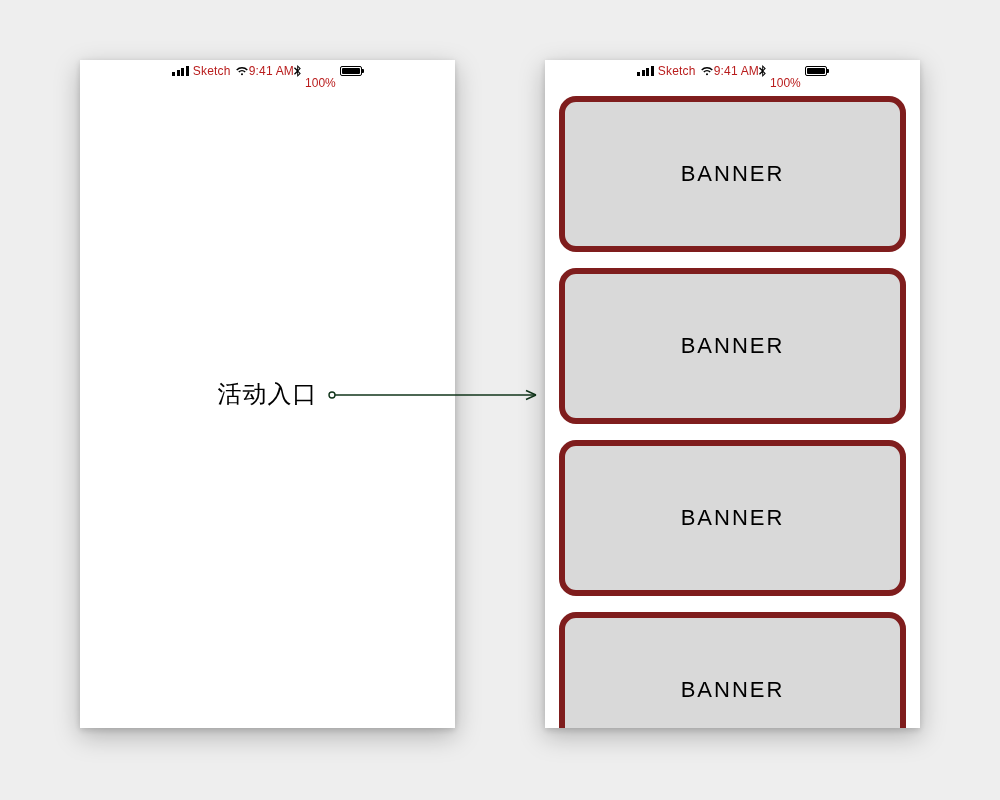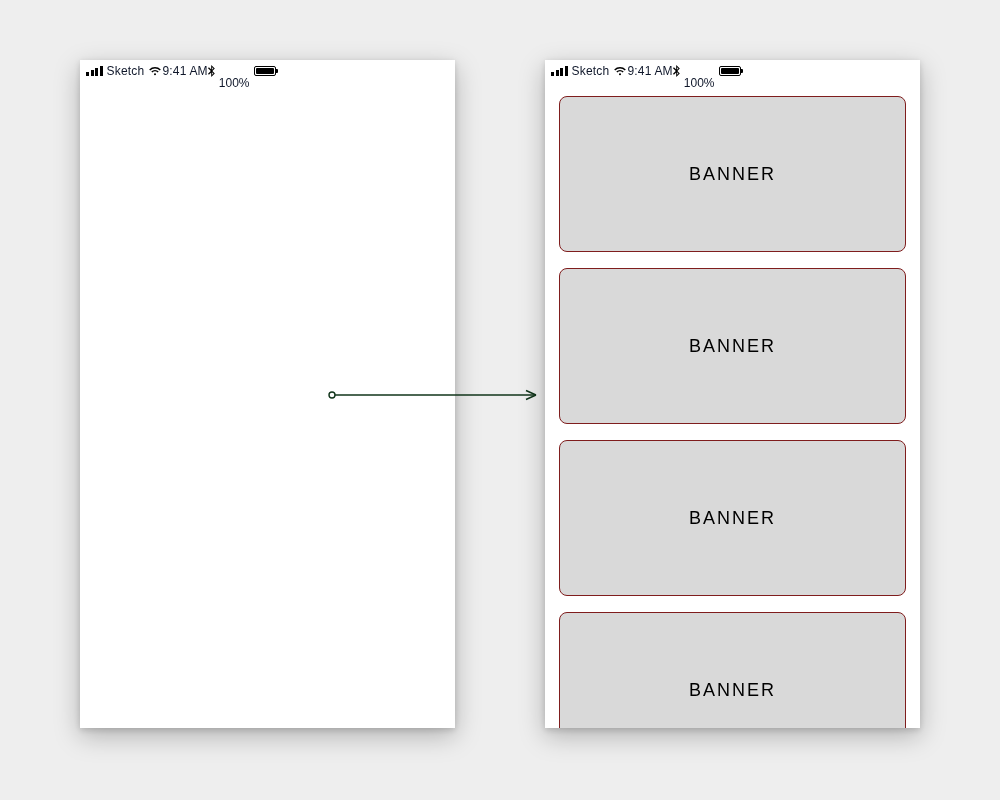--- a/index.html
+++ b/index.html
@@ -19,25 +19,25 @@
     overflow: hidden;
   }
   .phone-left { left: 80px; top: 60px; }
   .phone-right { left: 545px; top: 60px; }
 
   
   .status-bar {
     height: 22px;
     display: flex;
     align-items: center;
-    justify-content: flex-start;
+    justify-content: center;
     padding: 0 7px 0 6px;
     font-size: 12px;
     font-weight: 600;
-    color: #0f172a;
+    color: #b91c1c;
   }
   .sb-left, .sb-right { display: flex; align-items: center; gap: 4px; }
   .sb-center { font-weight: 400; letter-spacing: 0.2px; }
   .sb-carrier { font-weight: 500; letter-spacing: 0.2px; }
   .signal-bars { display: flex; align-items: flex-end; gap: 1.5px; }
   .signal-bars span { width: 3px; background:#000; display:block; }
   .signal-bars span:nth-child(1){height:4px;}
   .signal-bars span:nth-child(2){height:6px;}
   .signal-bars span:nth-child(3){height:8px;}
   .signal-bars span:nth-child(4){height:10px;}
@@ -88,26 +88,26 @@
     left: 14px;
     right: 14px;
     bottom: 0;
     display: flex;
     flex-direction: column;
     gap: 16px;
   }
   .banner {
     height: 156px;
     background: #d9d9d9;
-    border: 1px solid #7f1d1d;
-    border-radius: 8px;
+    border: 6px solid #7f1d1d;
+    border-radius: 17px;
     display: flex;
     align-items: center;
     justify-content: center;
-    font-size: 18px;
+    font-size: 22px;
     letter-spacing: 2px;
     color: #000;
     flex-shrink: 0;
   }
 </style>
 </head>
 <body>
 
 <div class="phone phone-left">
   <div class="status-bar">
@@ -134,20 +134,23 @@
       </span>
       <span class="sb-pct">100%</span>
       <span class="battery">
         <span class="battery-body">
             <span class="battery-fill"></span>
           </span>
       </span>
     </div>
   </div>
 
+  <div class="entry-wrap">
+    <span class="entry-label">活动入口</span>
+  </div>
 </div>
 
 <svg class="arrow" viewBox="0 0 220 12">
   <circle cx="4" cy="6" r="3" fill="#fff" stroke="#10341a" stroke-width="1.4"></circle>
   <line x1="7" y1="6" x2="208" y2="6" stroke="#10341a" stroke-width="1.4"></line>
   <path d="M208 6 L198 1.5 M208 6 L198 10.5" stroke="#10341a" stroke-width="1.4" fill="none"></path>
 </svg>
 
 <div class="phone phone-right">
   <div class="status-bar">

